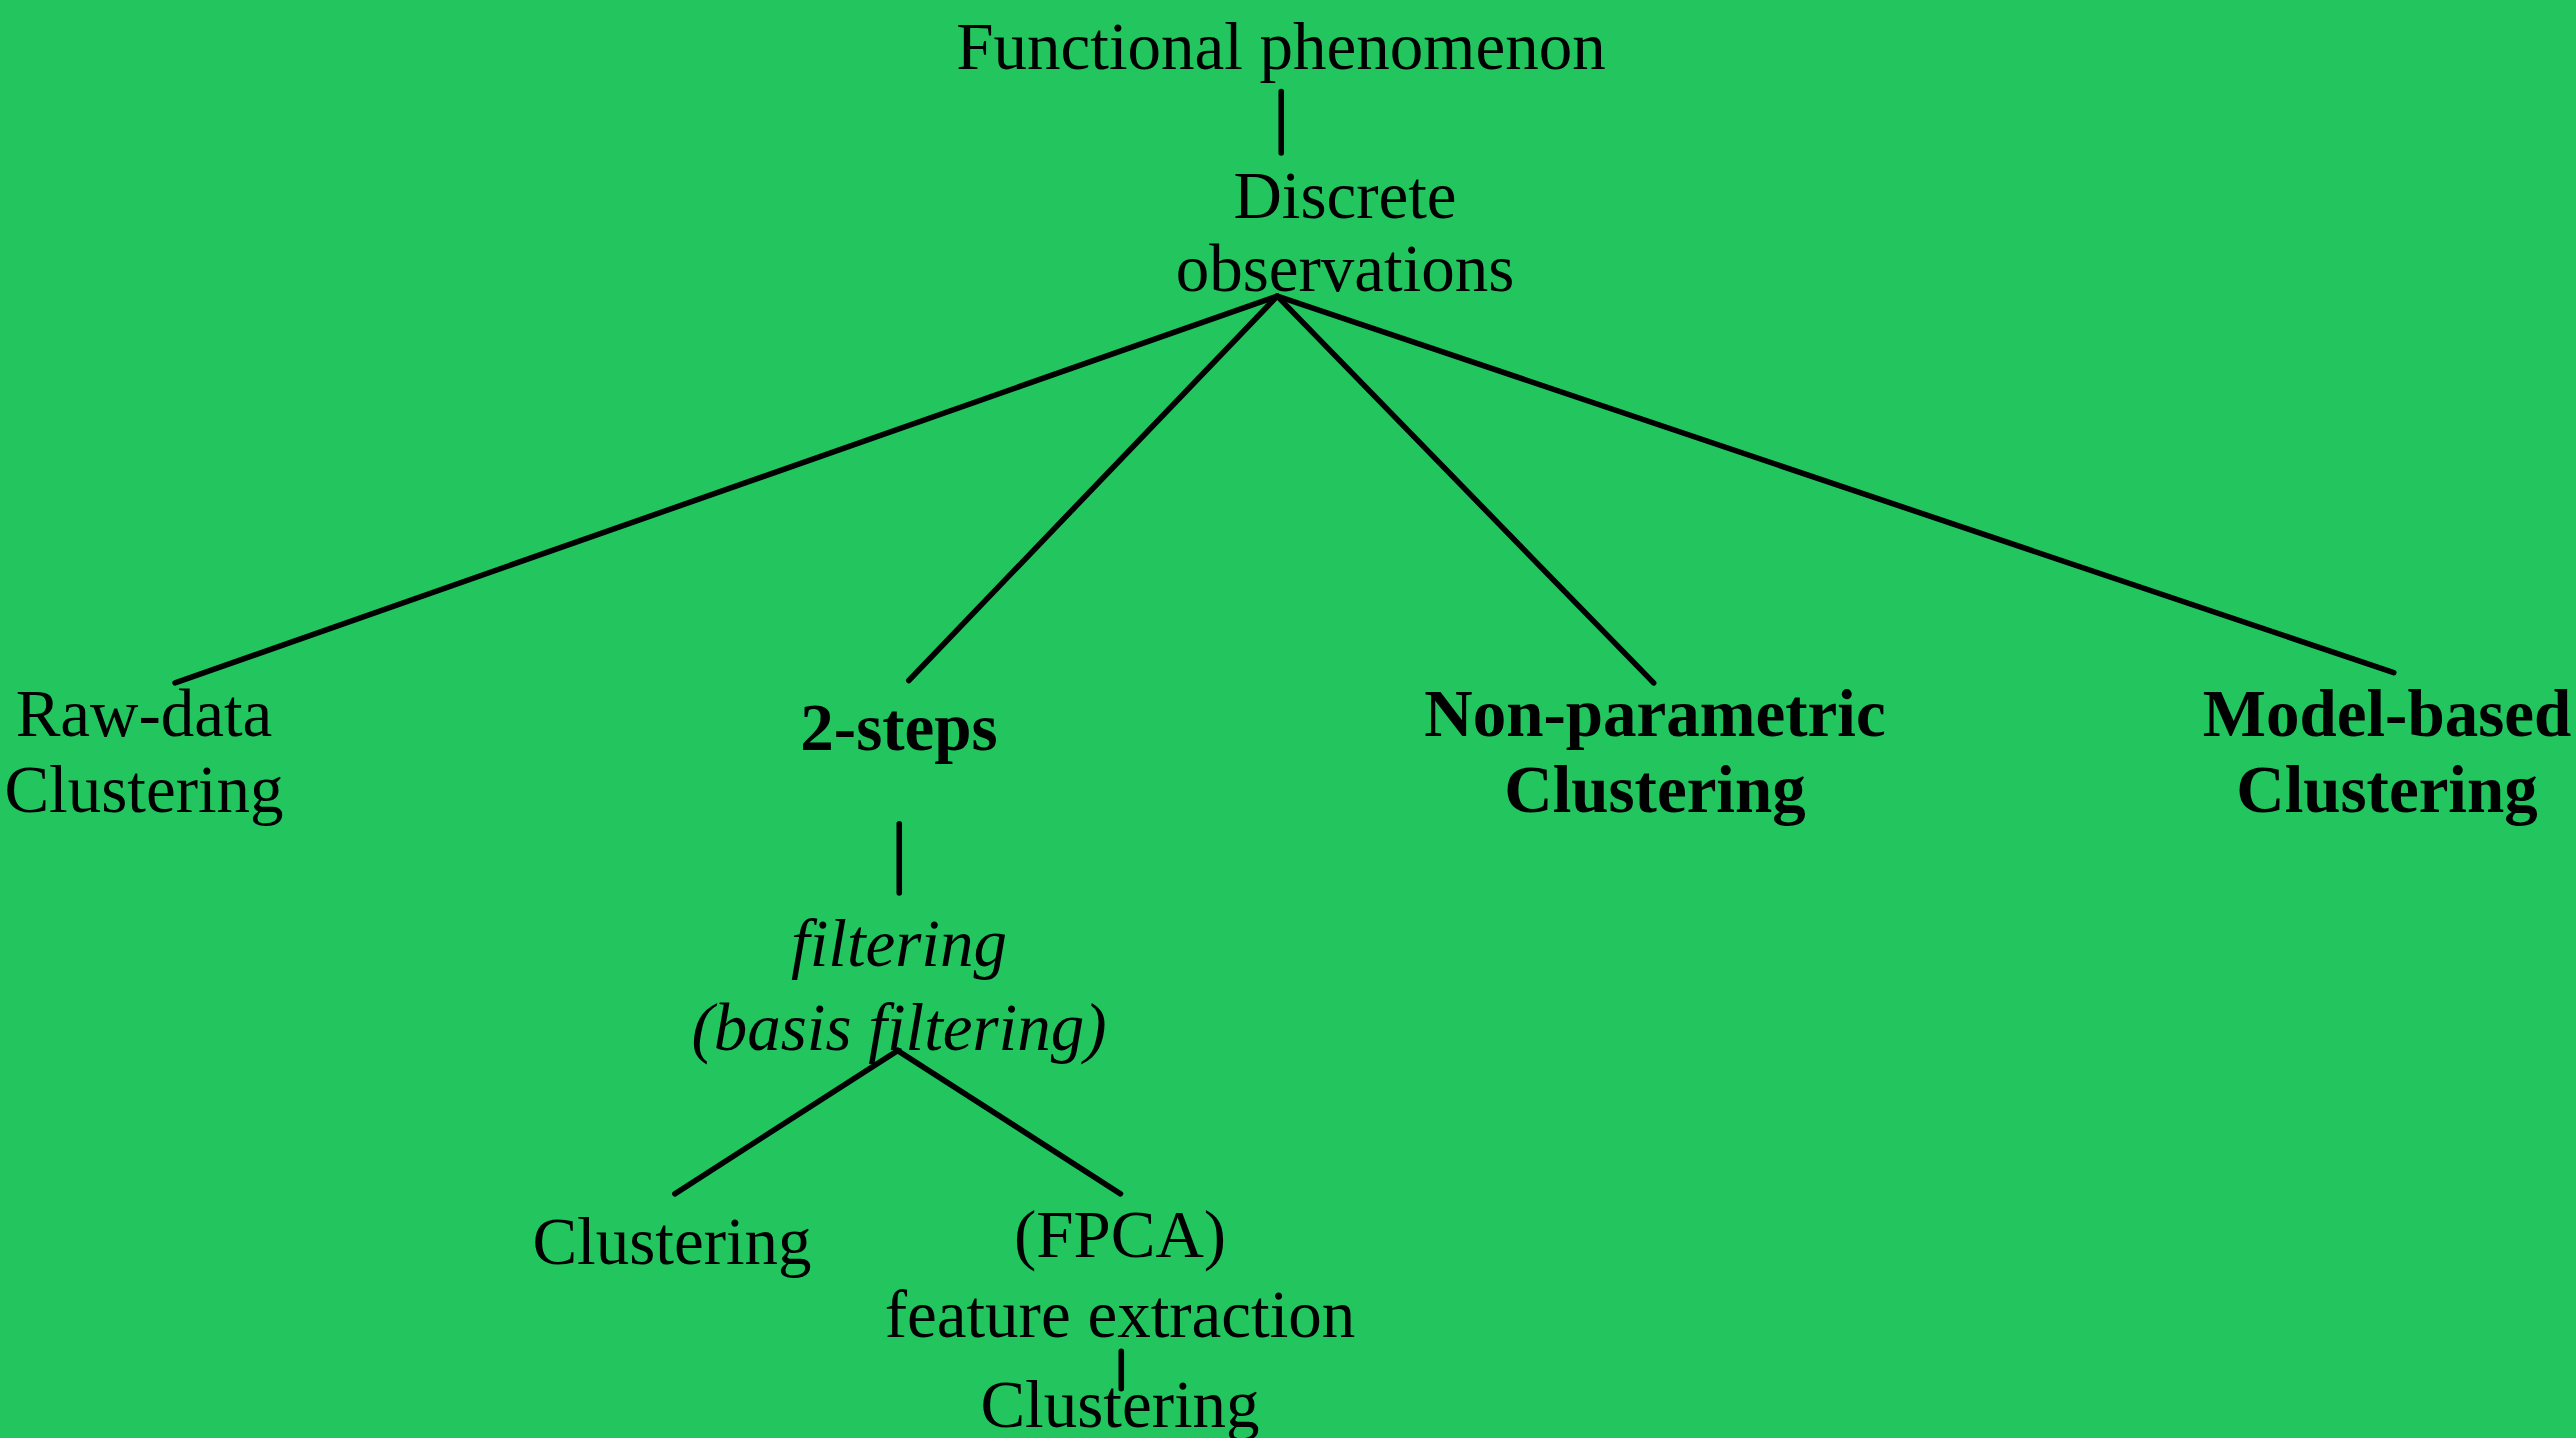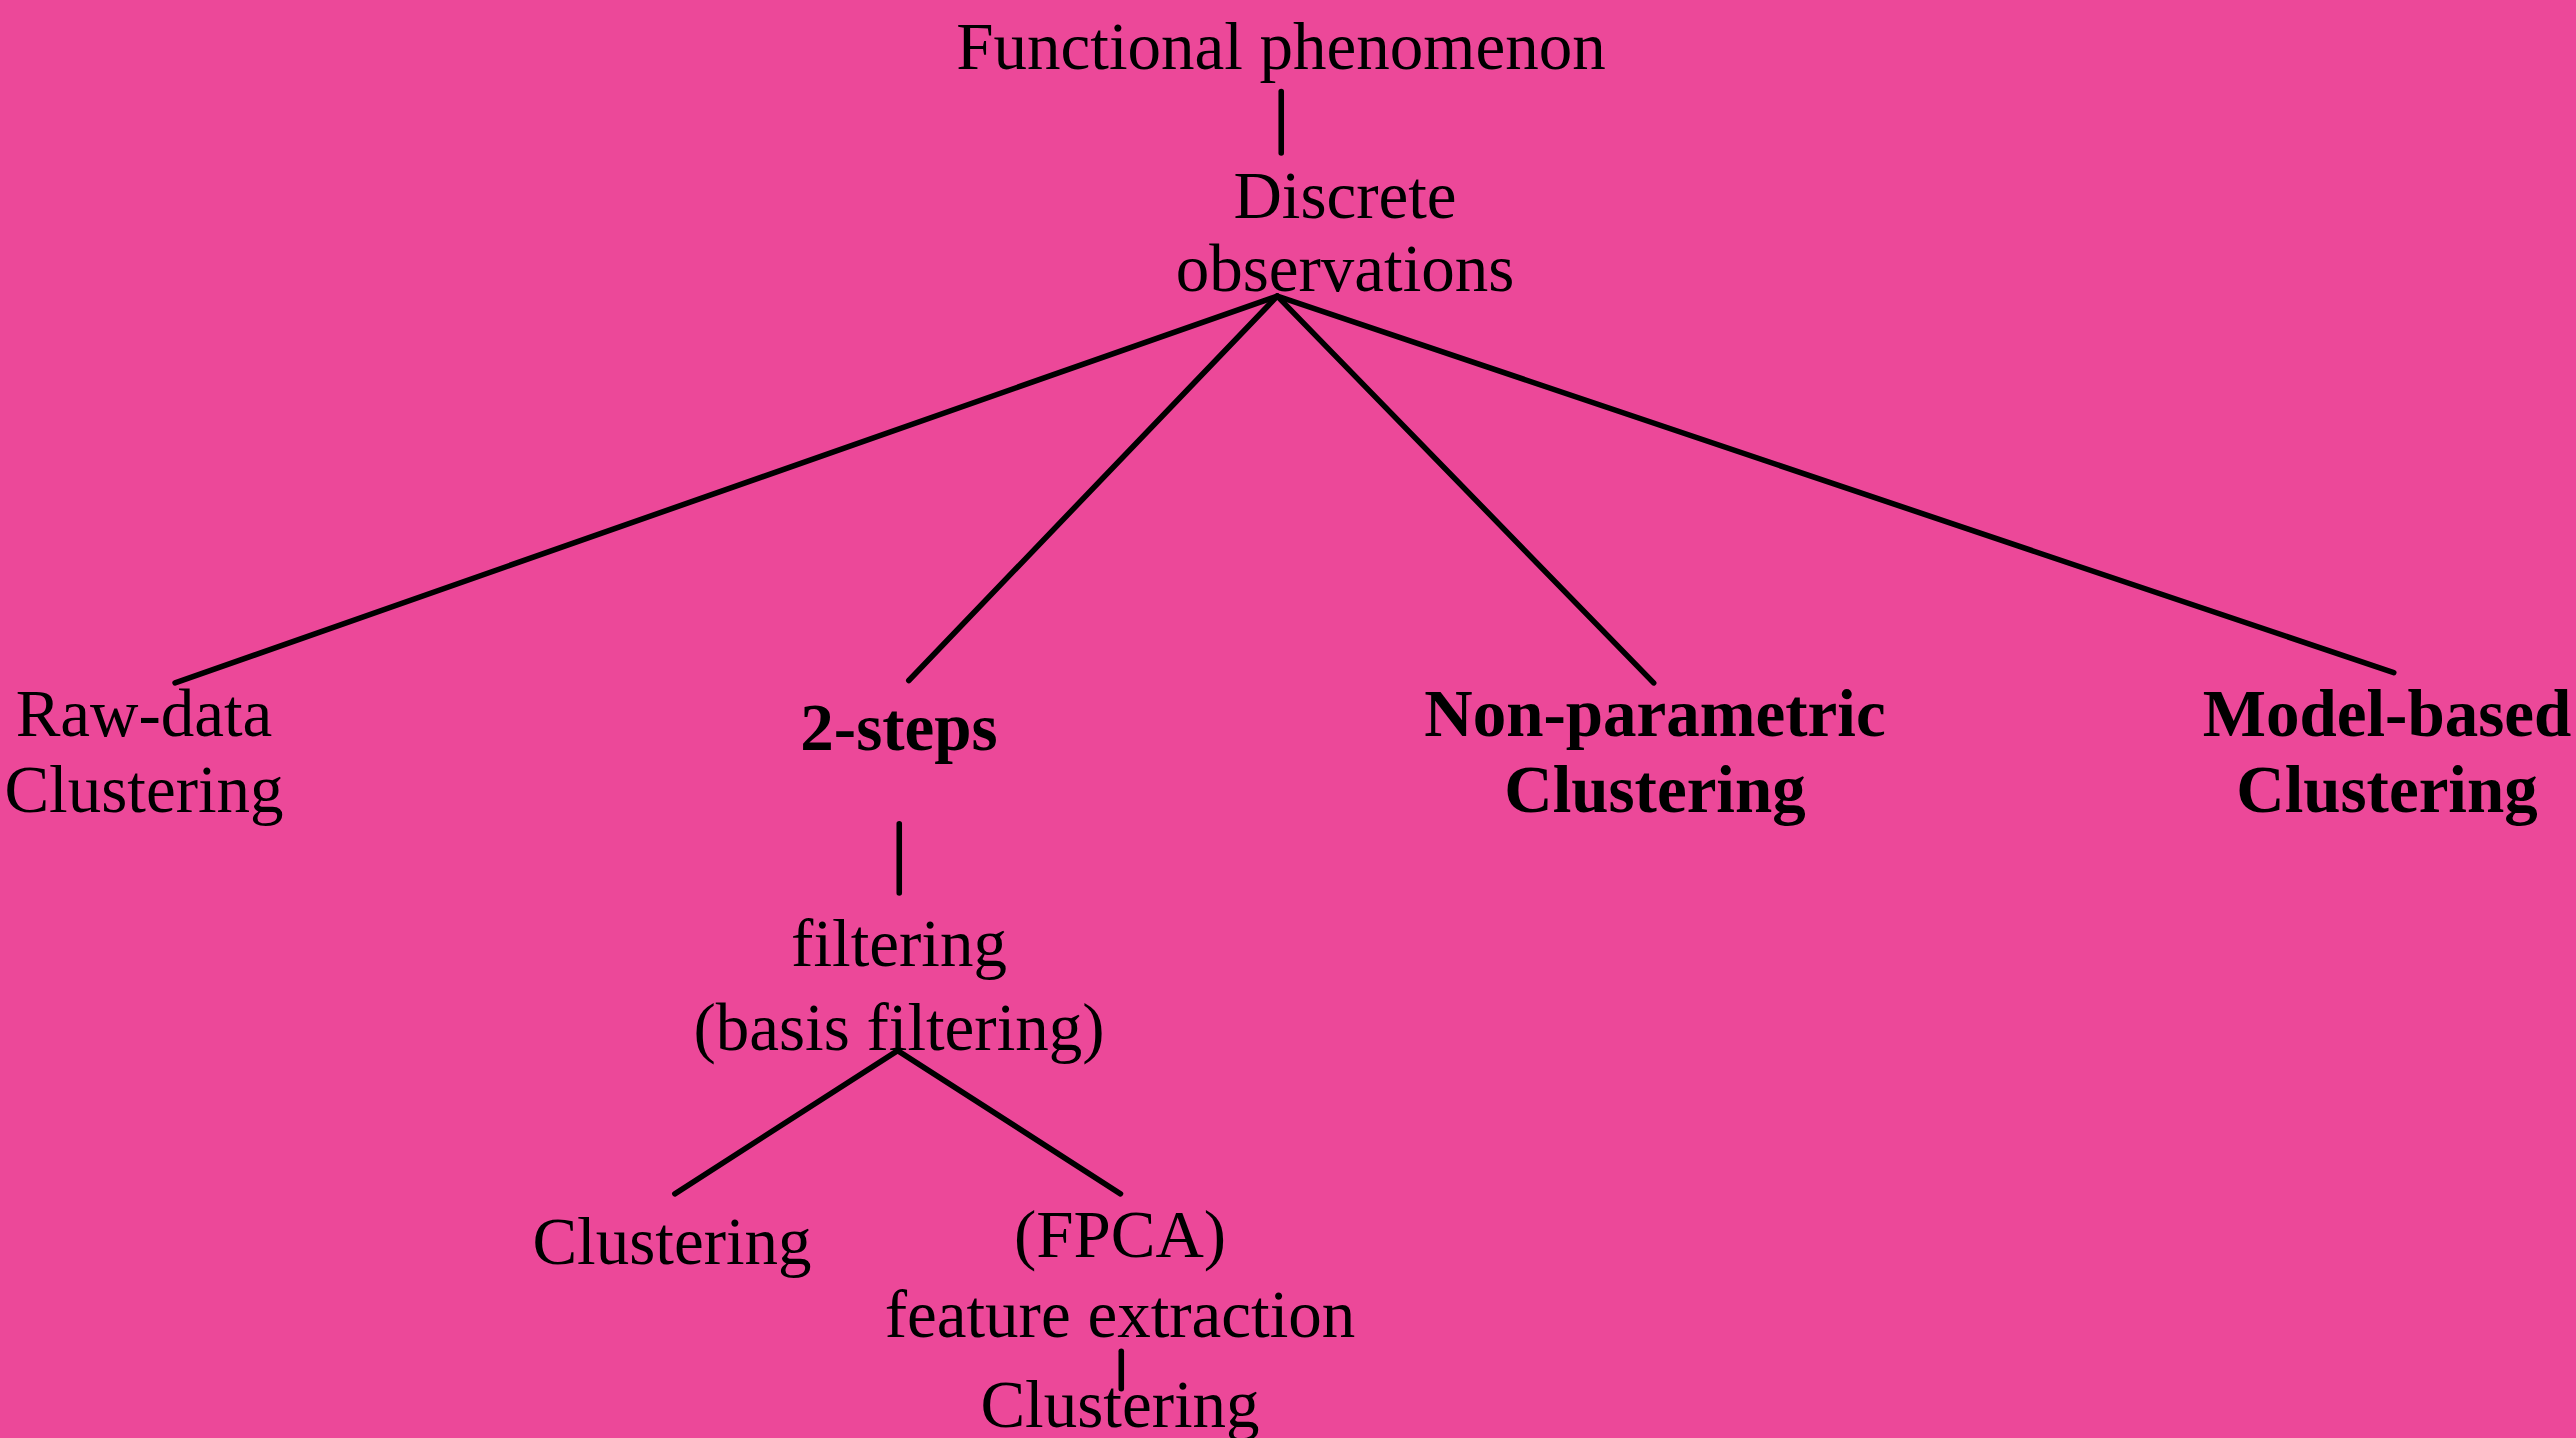--- a/index.html
+++ b/index.html
@@ -4,21 +4,21 @@
 <style>
   html, body {
     margin: 0;
     padding: 0;
     background: #ffffff;
   }
   .canvas {
     position: relative;
     width: 2576px;
     height: 1439px;
-    background: #ec4899;
+    background: #22c55e;
     color: #000000;
     font-family: "Liberation Serif", "DejaVu Serif", serif;
     overflow: hidden;
   }
   svg.edges {
     position: absolute;
     left: 0;
     top: 0;
     width: 2576px;
     height: 1439px;
@@ -40,21 +40,21 @@
   .bold { font-weight: bold; }
   .lh105 { line-height: 84px; }
   .lh100 { line-height: 80px; }
   
   .n-root        { left: 1281px; top: 6.4px; }
   .n-discrete    { left: 1345px; top: 159px; line-height: 73px; }
   .n-rawdata     { left: 144px;  top: 675px; }
   .n-twosteps    { left: 899px; top: 675px; margin-top: 14px; }
   .n-nonparam    { left: 1655px; top: 675px; }
   .n-modelbased  { left: 2387px; top: 675px; }
-  .n-filtering   { left: 899px; top: 901px; }
+  .n-filtering   { left: 899px; top: 901px; font-style: italic; }
   .n-clustleft   { left: 672px;  top: 1203px; }
   .n-featext     { left: 1120px; top: 1194px; }
   .n-clustbottom { left: 1120px; top: 1366px; }
 </style>
 </head>
 <body>
 
 <div class="canvas">
 
   <svg class="edges" viewBox="0 0 3237 1808">

